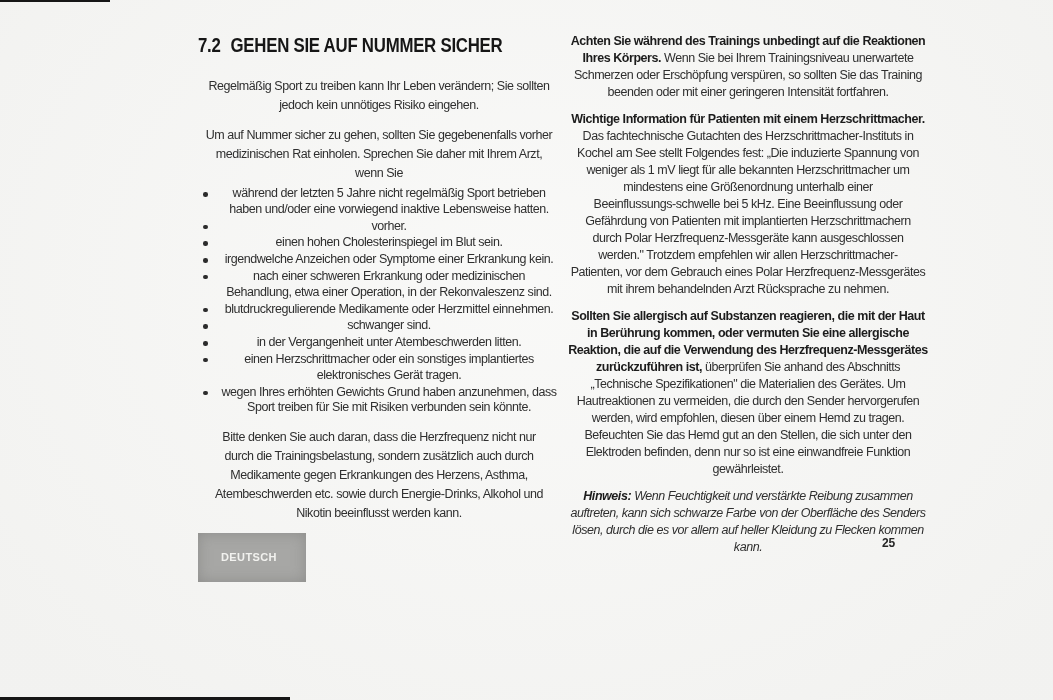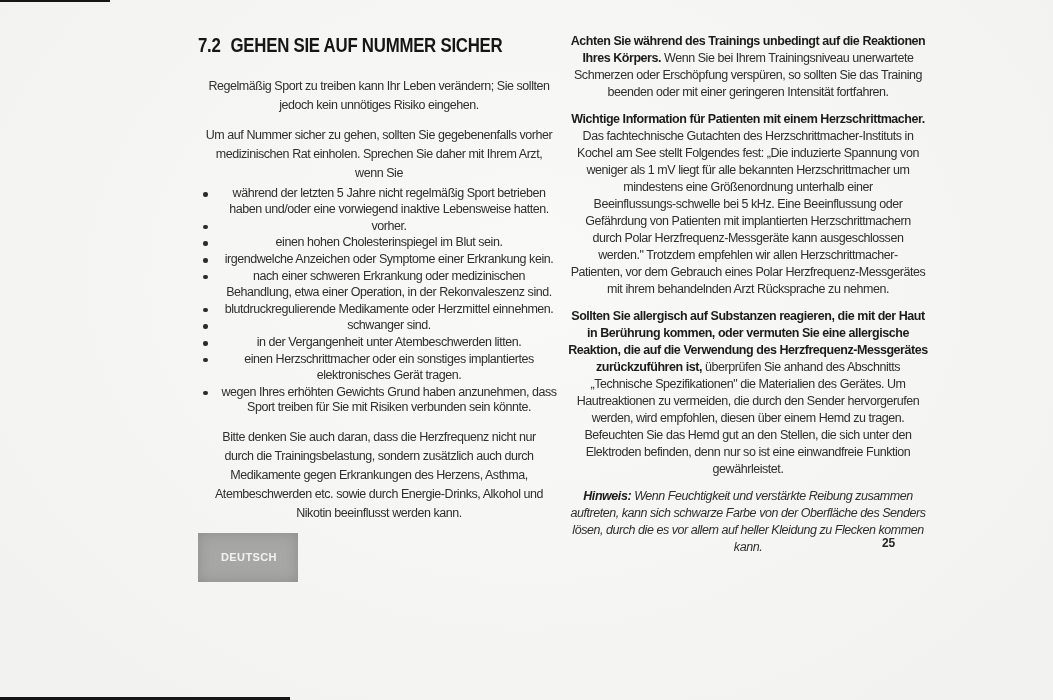--- a/index.html
+++ b/index.html
@@ -59,21 +59,21 @@
   }
   ul.bullets li::before {
     content: "";
     position: absolute; left: 5px; top: 6px;
     width: 4.5px; height: 4.5px; border-radius: 50%;
     background: #2b2b2b;
   }
 
   .lang-badge {
     position: absolute; left: 198px; top: 533px;
-    width: 100px; height: 49px;
+    width: 108px; height: 49px;
     background: #a7a7a5;
     box-shadow: inset 0 0 14px rgba(120,120,118,0.55);
     display: flex; align-items: center;
     padding-left: 23px; padding-bottom: 1px;
     box-sizing: border-box;
     color: #f2f2ef;
     font-size: 11px; font-weight: bold; letter-spacing: 0.4px;
   }
   .page-number {
     position: absolute; left: 882px; top: 536px;

